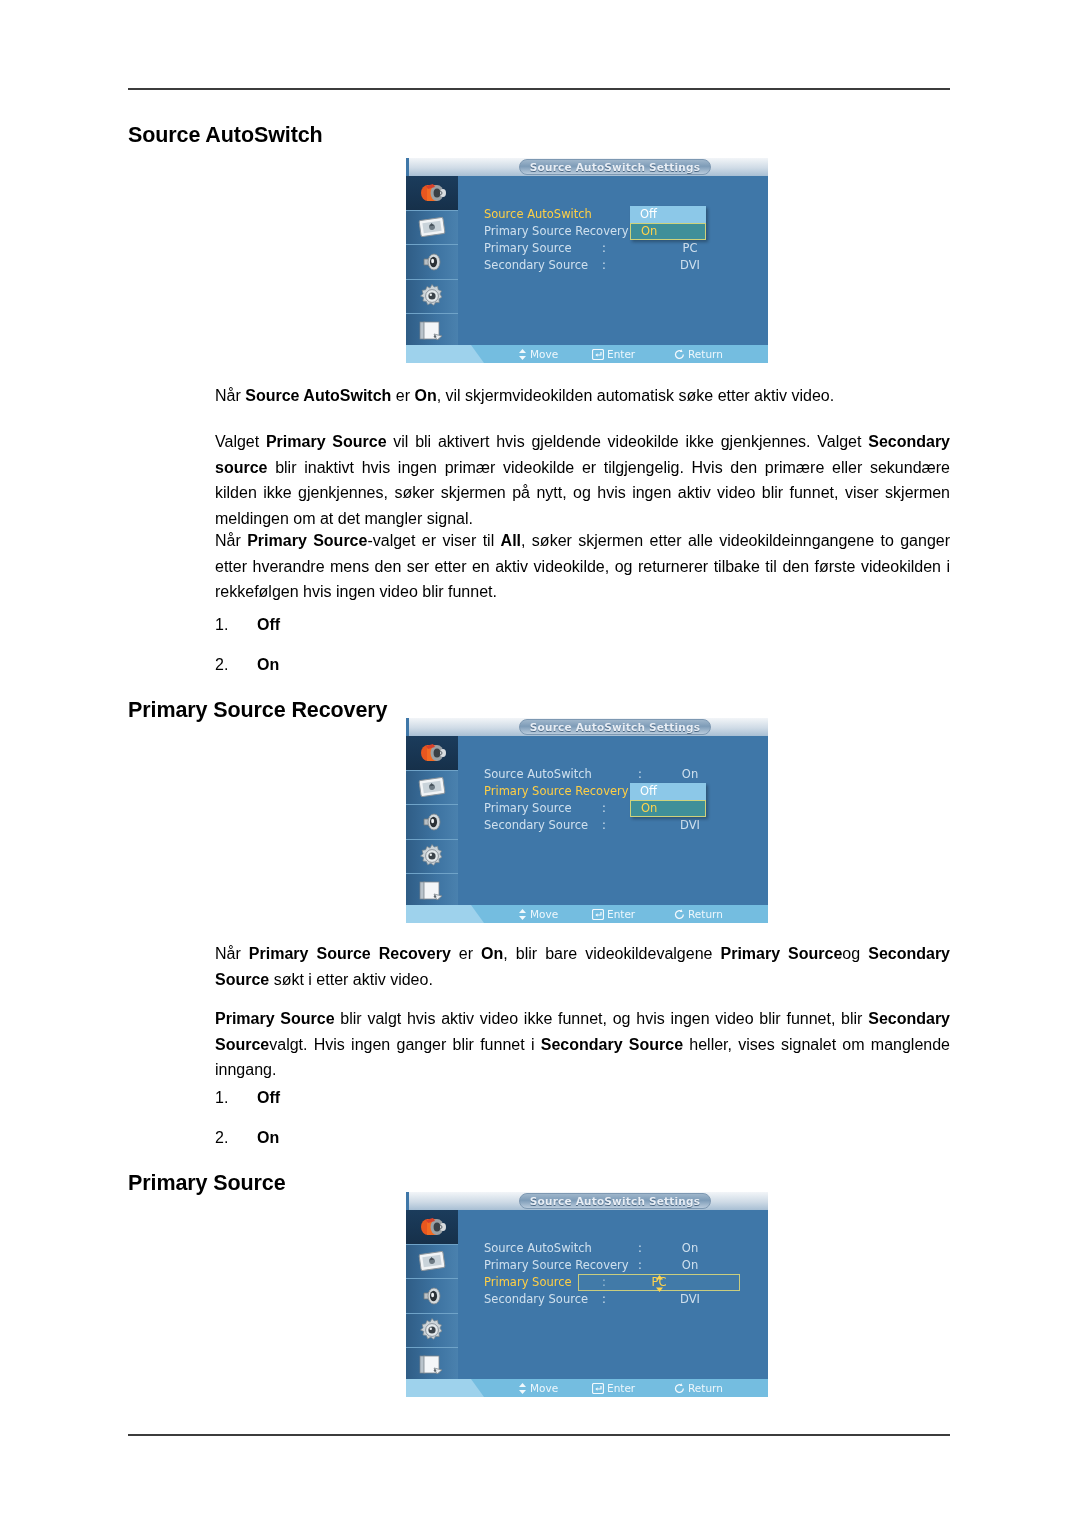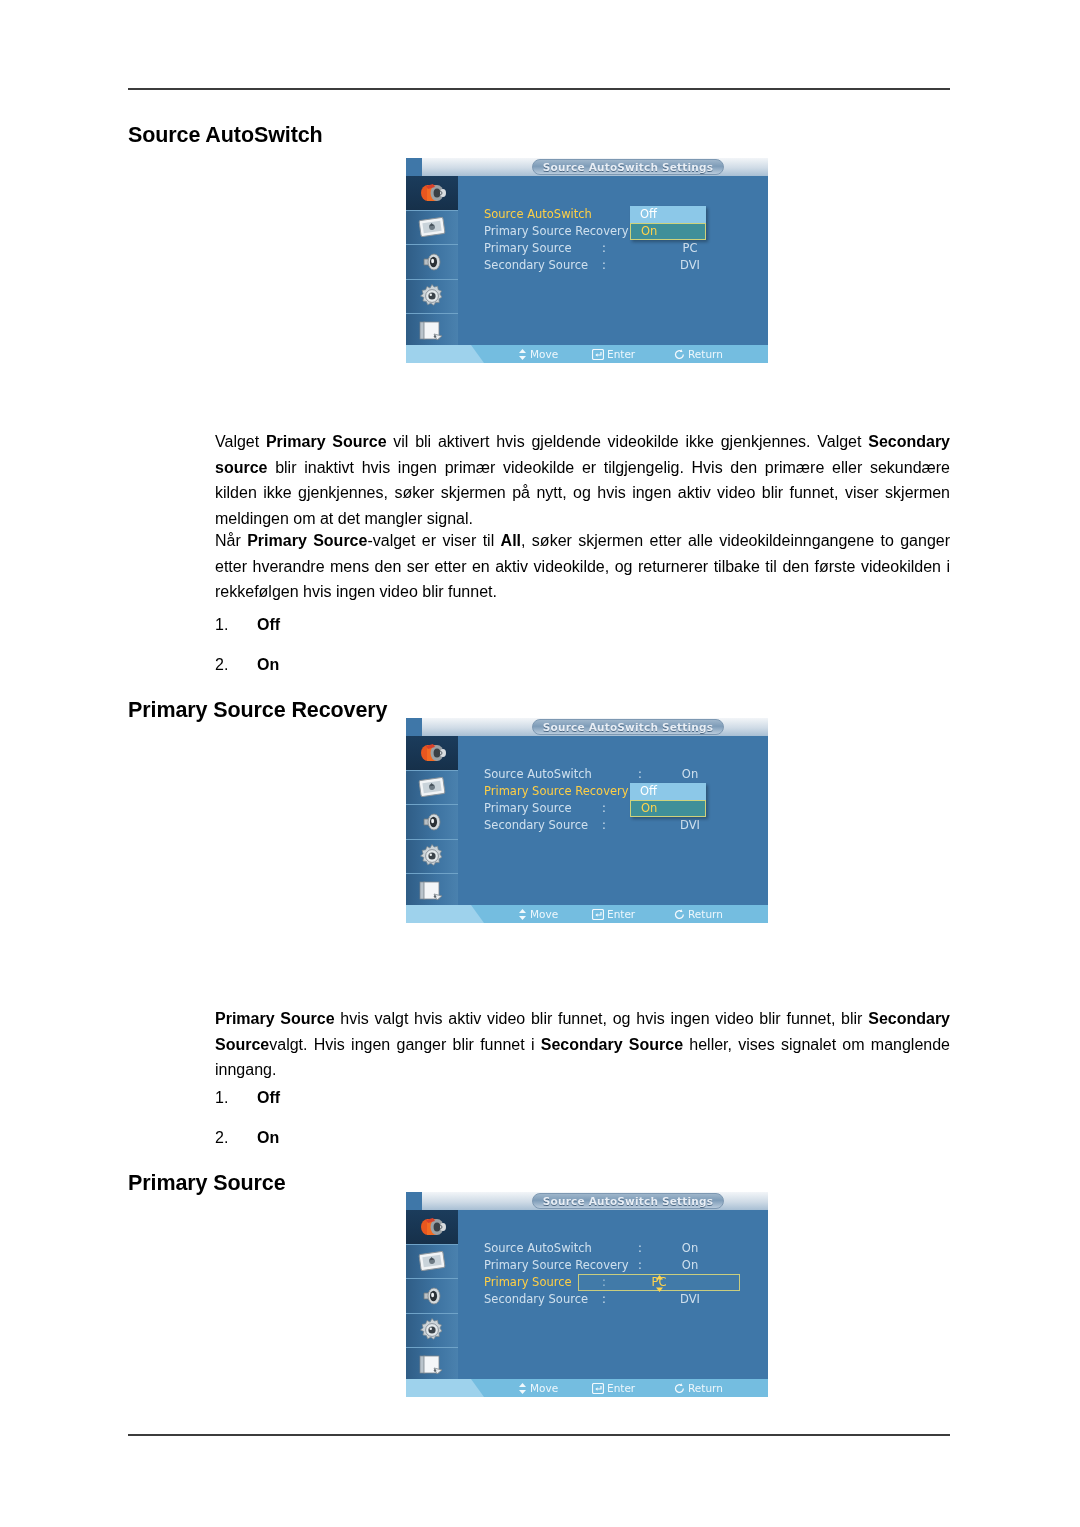--- a/index.html
+++ b/index.html
@@ -49,21 +49,21 @@
   
   .osd{
     position:absolute;
     width:362px;height:205px;
     background:#3f77a8;
     font-family:"DejaVu Sans", sans-serif;
     overflow:hidden;
   }
   
   .osd .topstrip{
-    position:absolute;left:16px;top:0;width:362px;height:18px;
+    position:absolute;left:3px;top:0;width:362px;height:18px;
     background:linear-gradient(to bottom,#f2f5f8 0%,#cfdbe6 55%,#a8bfd4 100%);
   }
   .osd .titlepill{
     position:absolute;left:110px;top:1px;width:192px;height:16px;
     border-radius:9px;
     background:linear-gradient(to bottom,#9fb6cb 0%,#7e9cb8 45%,#b9cbdc 100%);
     border:1px solid #7d98b2;
     box-sizing:border-box;
     text-align:center;
   }
@@ -259,20 +259,21 @@
               <path d="M9 3 v3 H4.5" stroke="#f2f9fd" stroke-width="1.2" fill="none"></path>
               <path d="M5.5 4.3 L3.3 6 L5.5 7.7 Z" fill="#f2f9fd"></path>
             </svg></span><span>Enter</span></span>
         <span class="gitem" style="left: 268px;"><span><svg width="11" height="11" viewBox="0 0 11 11">
               <path d="M9.3 5.5 a3.9 3.9 0 1 1 -1.7 -3.2" stroke="#f2f9fd" stroke-width="1.3" fill="none"></path>
               <path d="M7.2 0.3 L8.6 2.9 L5.8 3.1 Z" fill="#f2f9fd"></path>
             </svg></span><span>Return</span></span>
       </div>
     </div>
 
+  <div class="para" id="p1" style="top:383px"><span>Når </span><b>Source AutoSwitch</b><span> er </span><b>On</b><span>, vil skjermvideokilden automatisk søke etter aktiv video.</span></div>
   <div class="para" id="p2" style="top:429px"><span>Valget </span><b>Primary Source</b><span> vil bli aktivert hvis gjeldende videokilde ikke gjenkjennes. Valget </span><b>Secondary source</b><span> blir inaktivt hvis ingen primær videokilde er tilgjengelig. Hvis den primære eller sekundære kilden ikke gjenkjennes, søker skjermen på nytt, og hvis ingen aktiv video blir funnet, viser skjermen meldingen om at det mangler signal.</span></div>
   <div class="para" id="p3" style="top:528px"><span>Når </span><b>Primary Source</b><span>-valget er viser til </span><b>All</b><span>, søker skjermen etter alle videokildeinngangene to ganger etter hverandre mens den ser etter en aktiv videokilde, og returnerer tilbake til den første videokilden i rekkefølgen hvis ingen video blir funnet.</span></div>
 
   <div class="numlist" id="l1" style="top:616px">
       <div class="numrow">
         <span class="n">1.</span>
         <span class="t">Off</span>
       </div>
       <div class="numrow">
         <span class="n">2.</span>
@@ -381,21 +382,22 @@
               <path d="M9 3 v3 H4.5" stroke="#f2f9fd" stroke-width="1.2" fill="none"></path>
               <path d="M5.5 4.3 L3.3 6 L5.5 7.7 Z" fill="#f2f9fd"></path>
             </svg></span><span>Enter</span></span>
         <span class="gitem" style="left: 268px;"><span><svg width="11" height="11" viewBox="0 0 11 11">
               <path d="M9.3 5.5 a3.9 3.9 0 1 1 -1.7 -3.2" stroke="#f2f9fd" stroke-width="1.3" fill="none"></path>
               <path d="M7.2 0.3 L8.6 2.9 L5.8 3.1 Z" fill="#f2f9fd"></path>
             </svg></span><span>Return</span></span>
       </div>
     </div>
 
-  <div class="para" id="p5" style="top:1006px"><b>Primary Source</b><span> hvis valgt hvis aktiv video blir funnet, og hvis ingen video blir funnet, blir </span><b>Secondary Source</b><span>valgt. Hvis ingen ganger blir funnet i </span><b>Secondary Source</b><span> heller, vises signalet om manglende inngang.</span></div>
+  <div class="para" id="p4" style="top:941px"><span>Når </span><b>Primary Source Recovery</b><span> er </span><b>On</b><span>, blir bare videokildevalgene </span><b>Primary Source</b><span>og </span><b>Secondary Source</b><span> søkt i etter aktiv video.</span></div>
+  <div class="para" id="p5" style="top:1006px"><b>Primary Source</b><span> blir valgt hvis aktiv video ikke funnet, og hvis ingen video blir funnet, blir </span><b>Secondary Source</b><span>valgt. Hvis ingen ganger blir funnet i </span><b>Secondary Source</b><span> heller, vises signalet om manglende inngang.</span></div>
 
   <div class="numlist" id="l2" style="top:1089px">
       <div class="numrow">
         <span class="n">1.</span>
         <span class="t">Off</span>
       </div>
       <div class="numrow">
         <span class="n">2.</span>
         <span class="t">On</span>
       </div>

